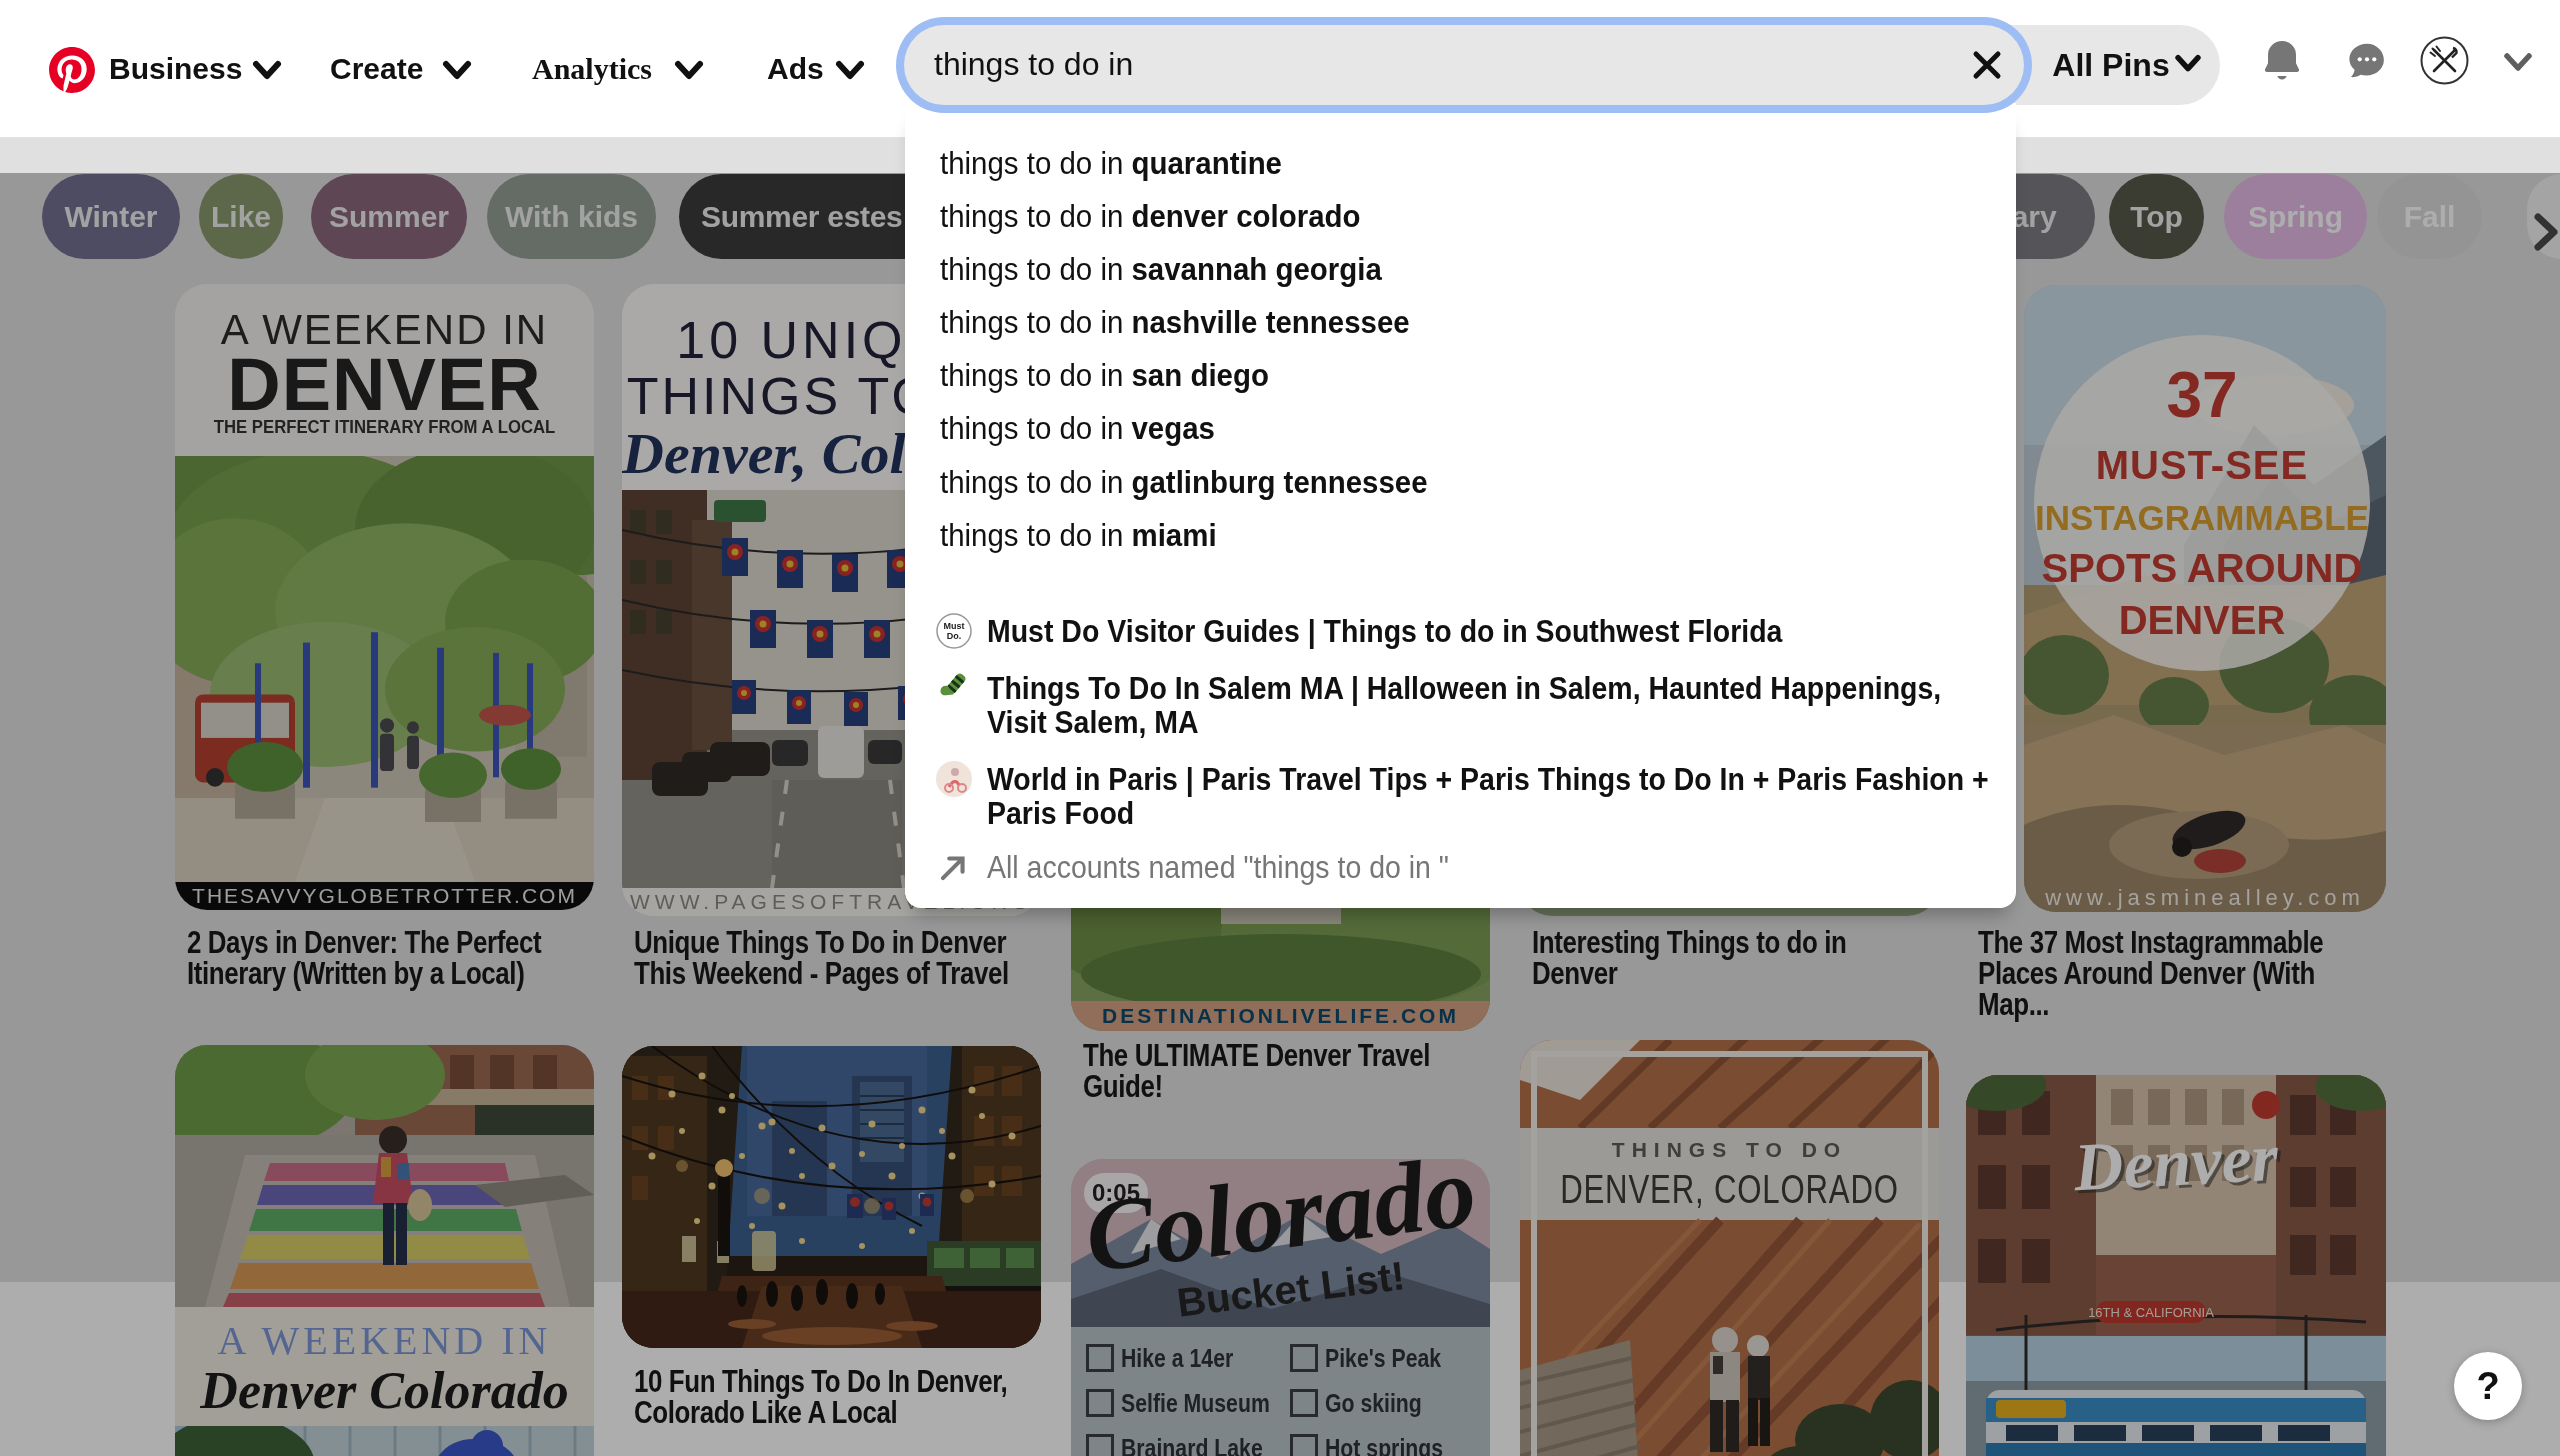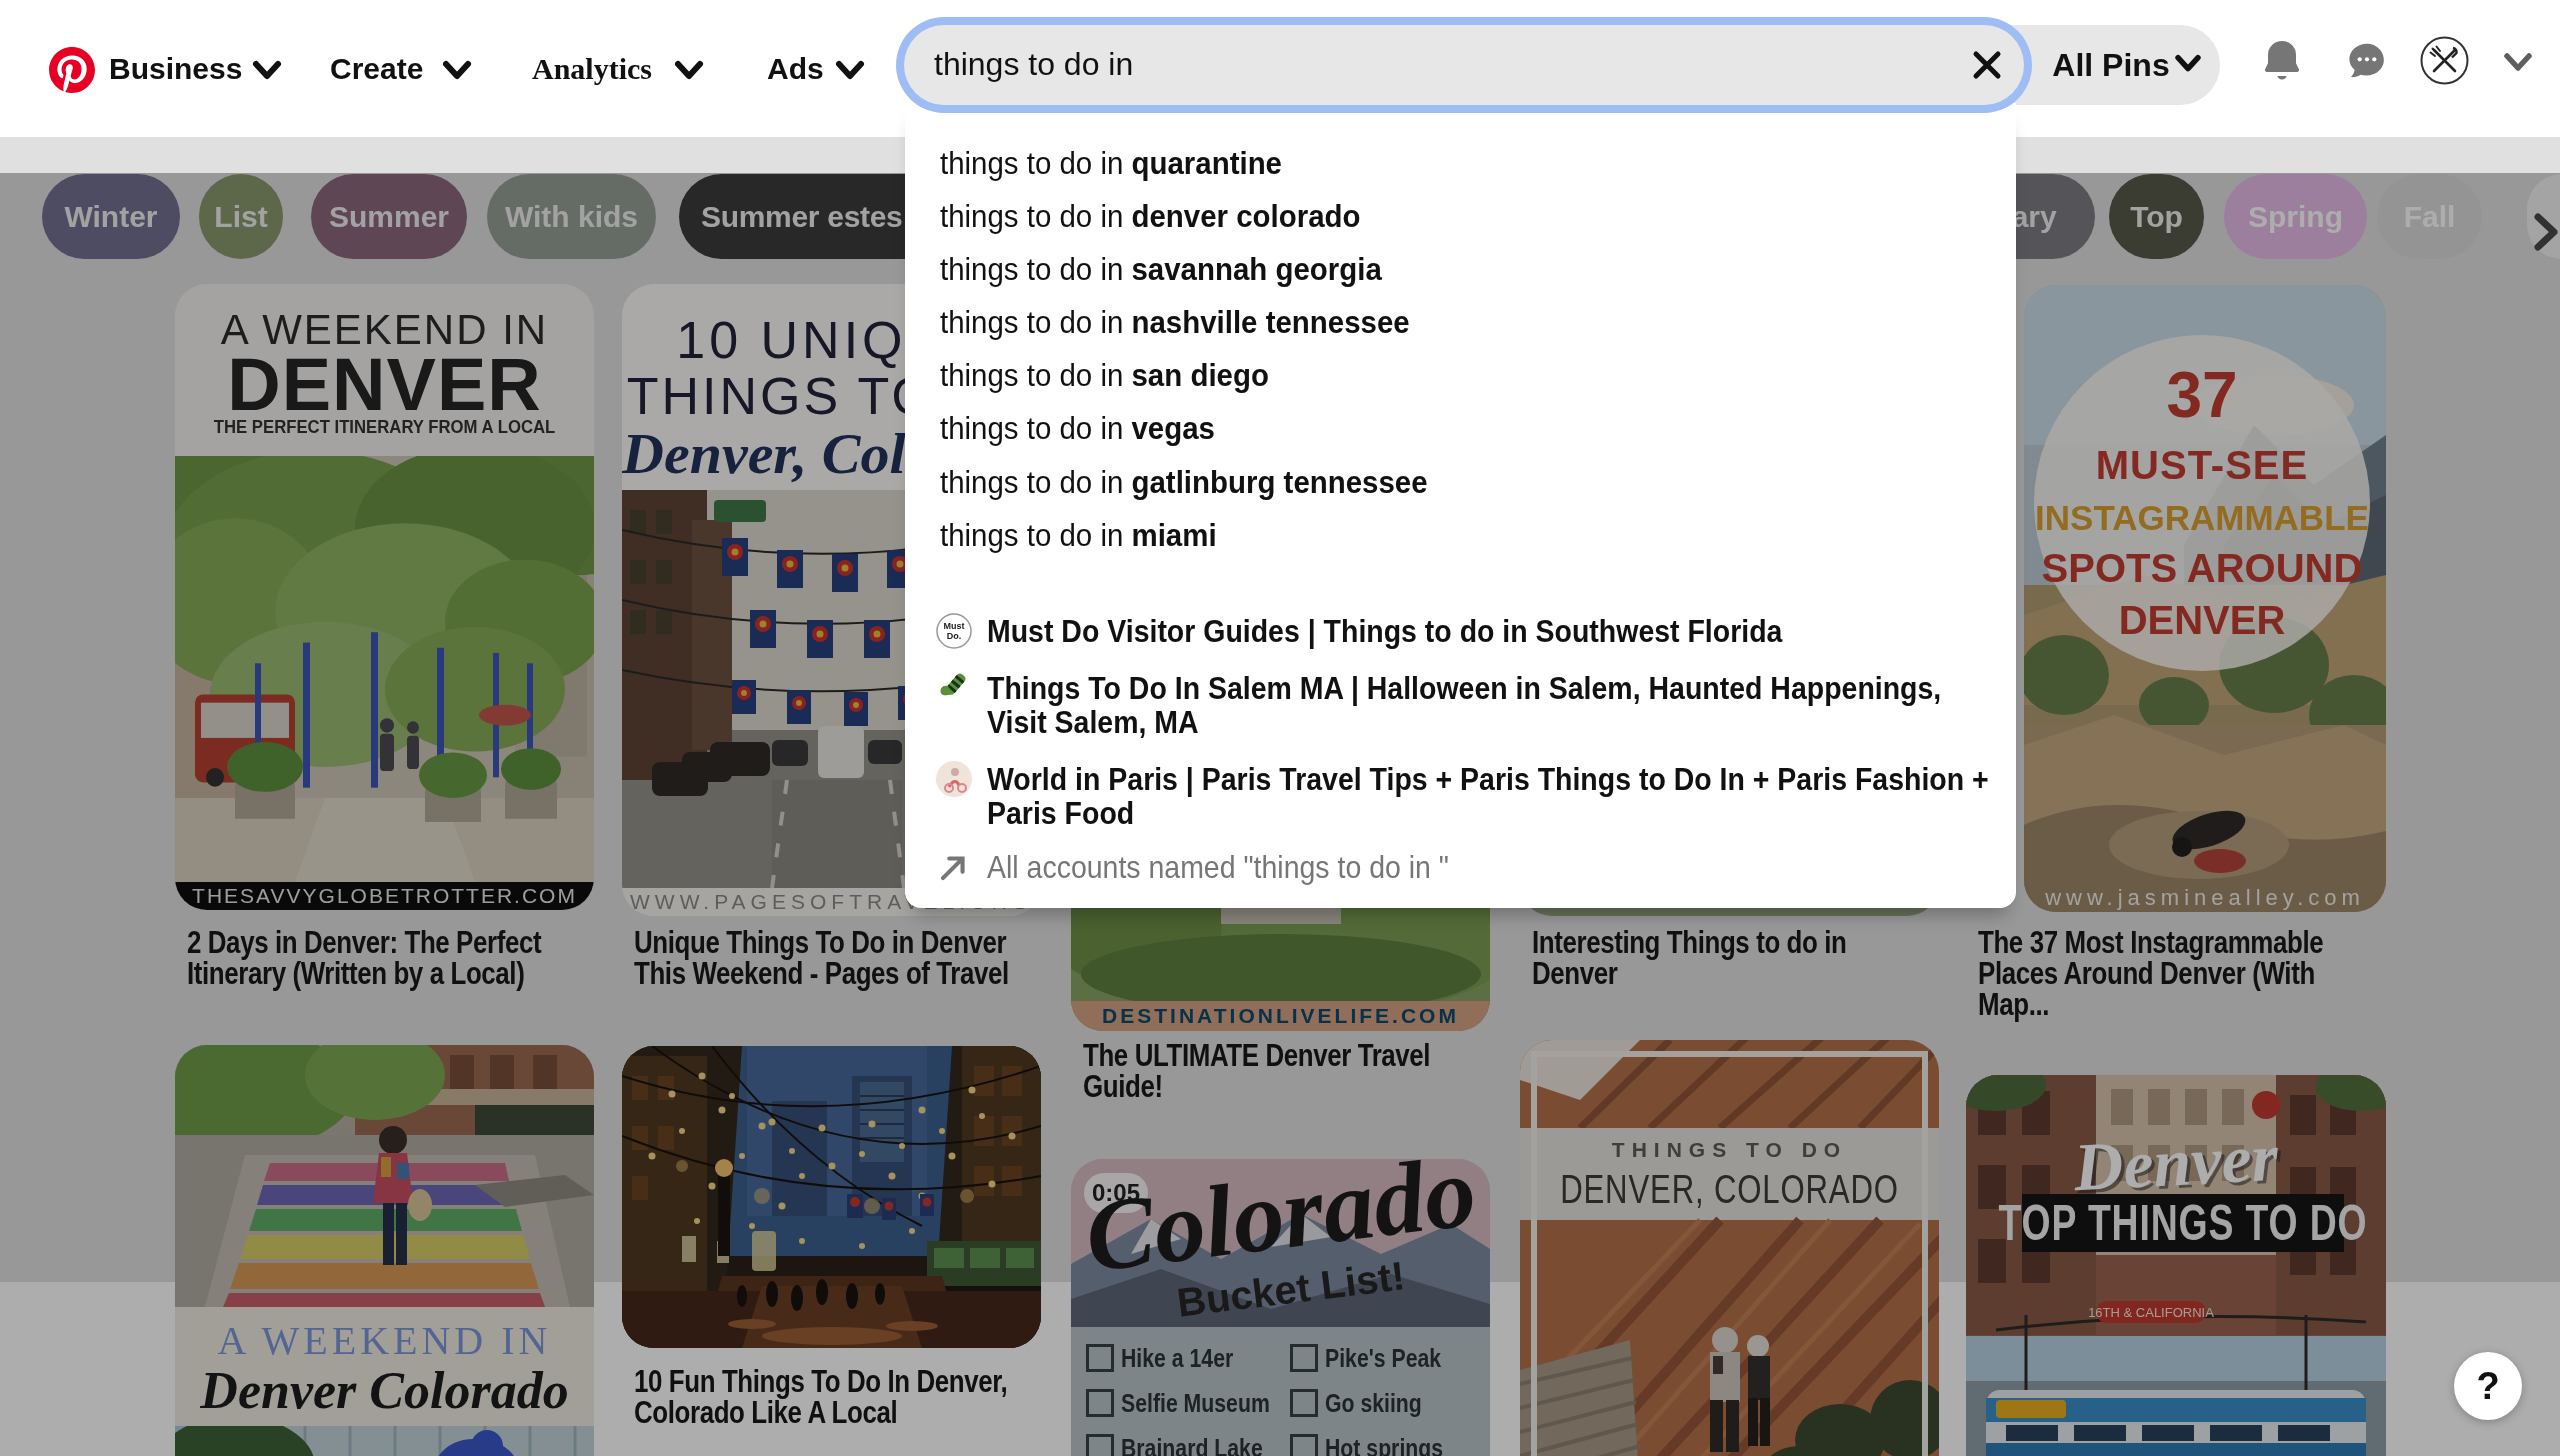--- a/index.html
+++ b/index.html
@@ -13,21 +13,21 @@
   .sugg b{font-weight:700;} .ck{position:absolute;white-space:nowrap;transform:scale(0.85,1);transform-origin:0 0;}
   .acct{position:absolute;left:987px;font-size:32px;line-height:34px;color:#111;font-weight:700;white-space:nowrap;transform:scale(0.89,1);transform-origin:0 0;}
 </style>
 </head>
 <body>
 <div class="stage">
 
   <div class="abs" id="content" style="left:0;top:0;width:2560px;height:1246px;background:#e0e0e0;margin-top:36px;">
 
     <div class="chip" style="left:42px;width:138px;background:#737192;">Winter</div>
-    <div class="chip" style="left:199px;width:84px;background:#8a996d;">List</div>
+    <div class="chip" style="left:199px;width:84px;background:#8a996d;">Like</div>
     <div class="chip" style="left:311px;width:156px;background:#8d677e;">Summer</div>
     <div class="chip" style="left:487px;width:169px;background:#95a095;">With kids</div>
     <div class="chip" style="left:679px;width:340px;background:#3b3b3b;justify-content:flex-start;padding-left:22px;box-sizing:border-box;letter-spacing:-0.3px;">Summer estes park</div>
     <div class="chip" style="left:1890px;width:205px;background:#7d7d84;">February</div>
     <div class="chip" style="left:2109px;width:95px;background:#585b4b;">Top</div>
     <div class="chip" style="left:2224px;width:143px;background:#e5bbe8;color:#fff;">Spring</div>
     <div class="chip" style="left:2377px;width:105px;background:#dbdbdb;color:#fff;">Fall</div>
     <div class="chip" style="left:2527px;width:70px;background:#f2f2f2;"></div>
     <svg class="abs" style="left:2533px;top:176px;" width="26" height="40" viewBox="0 0 26 40">
         <path d="M5 5 L21 20 L5 35" fill="none" stroke="#4a4a4a" stroke-width="7" stroke-linecap="round" stroke-linejoin="round"></path>
@@ -586,23 +586,20 @@
             </g>
           <path d="M30 255 q180 -22 370 -8" stroke="#2e2c2a" stroke-width="3" fill="none"></path>
         </g>
         <rect x="0" y="411" width="420" height="6" fill="#55504a"></rect>
         <g fill="#c03830">
             <rect x="130" y="226" width="110" height="22" rx="11"></rect>
           </g>
         <text x="185" y="242" text-anchor="middle" font-size="13" fill="#f0e8da" font-family="Liberation Sans,sans-serif">16TH &amp; CALIFORNIA</text>
       </svg>
       <div class="abs" style="left:0;top:48px;width:420px;text-align:center;font-family:'Liberation Serif',serif;font-style:italic;font-weight:700;font-size:68px;color:#fff;text-shadow:3px 3px 0 rgba(40,40,40,0.55);transform:rotate(-3deg);">Denver</div>
-      <div class="abs" style="left:56px;top:119px;width:322px;height:58px;background:#151515;display:flex;align-items:center;justify-content:center;">
-          <span style="font-size:44px;font-weight:700;color:#f2f2f2;letter-spacing:1px;transform:scale(0.85,1.15);white-space:nowrap;">TOP THINGS TO DO</span>
-        </div>
     </div>
 
     <div class="pin" style="left:622px;top:1424px;width:419px;height:32px;border-radius:32px 32px 0 0;background:#f0b8ba;">
       <div class="abs" style="left:0;top:22px;width:419px;height:10px;background:#a84a42;"></div>
     </div>
 
     <div class="abs" style="left:0;top:137px;width:2560px;height:1319px;background:rgba(0,0,0,0.32);"></div>
   </div>
 
   <div class="abs" style="left:0;top:0;width:2560px;height:137px;background:#fff;">

